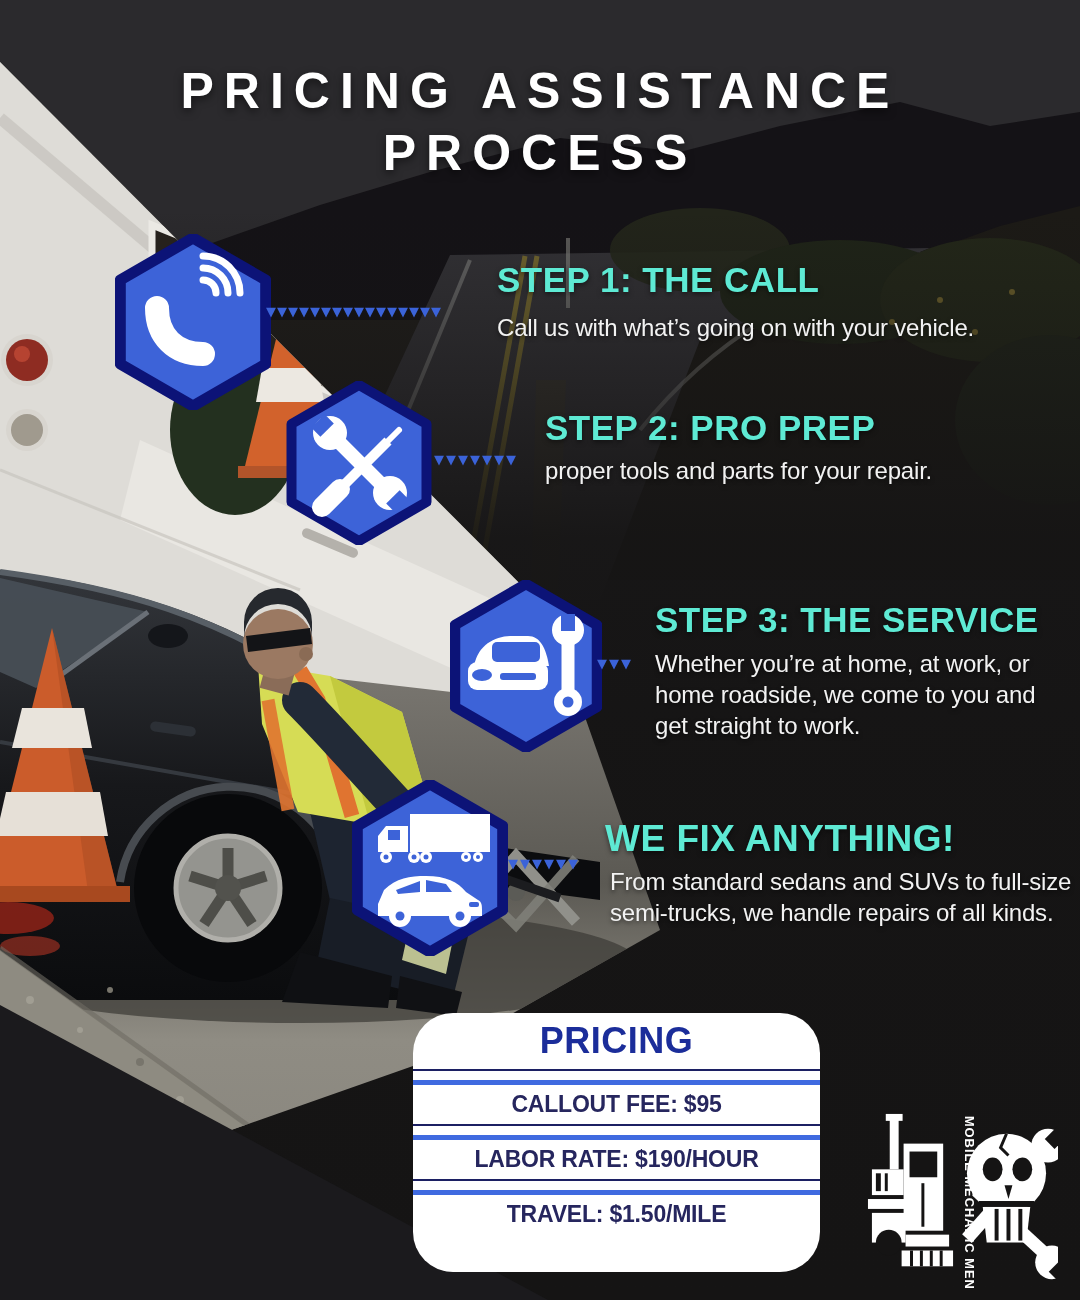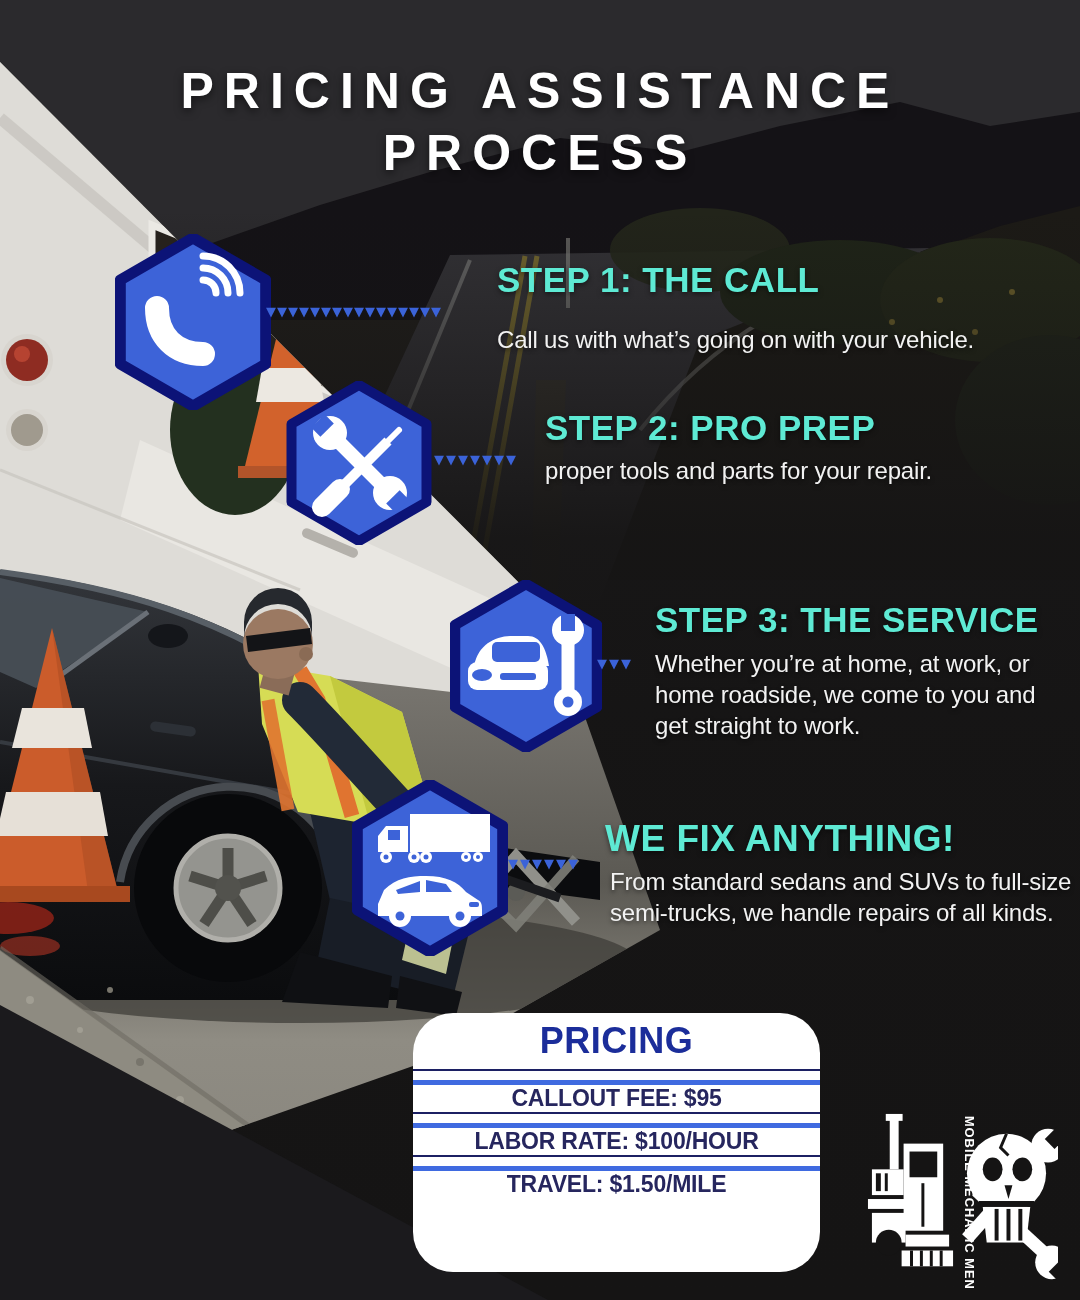--- a/index.html
+++ b/index.html
@@ -32,36 +32,36 @@
   .tri1{left:266px;top:304px;letter-spacing:1px;}
   .tri2{left:434px;top:452px;}
   .tri3{left:597px;top:656px;}
   .tri4{left:508px;top:856px;}
 
   
   .step-head{position:absolute;color:#5eead4;font-weight:bold;font-size:35px;
              letter-spacing:.5px;white-space:nowrap;text-shadow:0 2px 5px rgba(0,0,0,.5);}
   .step-body{position:absolute;color:#f2f2f2;font-size:24px;letter-spacing:-.2px;
              line-height:31px;white-space:nowrap;text-shadow:0 2px 4px rgba(0,0,0,.5);}
-  .h1{left:497px;top:260px;} .b1{left:497px;top:324px;text-align:center;}
+  .h1{left:497px;top:260px;} .b1{left:497px;top:312px;text-align:center;}
   .h2{left:545px;top:408px;} .b2{left:545px;top:455px;}
   .h3{left:655px;top:600px;} .b3{left:655px;top:648px;}
   .h4{left:605px;top:818px;font-size:37px;} .b4{left:610px;top:866px;}
   .cta{position:absolute;left:605px;top:928px;color:#ffffff;font-weight:bold;
        font-size:22px;white-space:nowrap;text-shadow:0 2px 4px rgba(0,0,0,.5);}
 
   
   .pricing{position:absolute;left:413px;top:1013px;width:407px;height:259px;
            background:#ffffff;border-radius:40px;overflow:hidden;}
   .pricing-title{height:56px;display:flex;align-items:center;justify-content:center;
                  color:#1b2d9a;font-weight:bold;font-size:36px;letter-spacing:.5px;box-sizing:border-box;}
   .divider{height:16px;position:relative;}
   .divider::before{content:"";position:absolute;left:0;right:0;top:0;height:2px;background:#1c2063;}
   .divider::after{content:"";position:absolute;left:0;right:0;bottom:0;height:5px;background:#3f6ae0;}
-  .p-row{height:27px;display:flex;align-items:center;justify-content:center;
+  .p-row{height:39px;display:flex;align-items:center;justify-content:center;
          color:#26265e;font-weight:bold;font-size:23px;letter-spacing:-.2px;}
 
   
   .logo{position:absolute;left:860px;top:1108px;width:198px;height:188px;}
 </style>
 </head>
 <body>
 
 <div class="canvas">
 
@@ -311,21 +311,21 @@
   <div class="step-body b4">
     <div>From standard sedans and SUVs to full-size</div>
     <div>semi-trucks, we handle repairs of all kinds.</div>
   </div>
 
   <section class="pricing">
     <div class="pricing-title">PRICING</div>
     <div class="divider"></div>
     <div class="p-row">CALLOUT FEE: $95</div>
     <div class="divider"></div>
-    <div class="p-row">LABOR RATE: $100/HOUR</div>
+    <div class="p-row">LABOR RATE: $190/HOUR</div>
     <div class="divider"></div>
     <div class="p-row">TRAVEL: $1.50/MILE</div>
   </section>
 
   <svg class="logo" viewBox="0 0 200 190">
 
     <path d="M108,132 L186,44" stroke="#ffffff" stroke-width="13"></path>
     <circle cx="190" cy="38" r="17" fill="#ffffff"></circle>
     <rect x="191" y="21" width="14" height="18" fill="#151414" transform="rotate(45 198 30)"></rect>
     <path d="M118,84 L190,150" stroke="#ffffff" stroke-width="13"></path>

